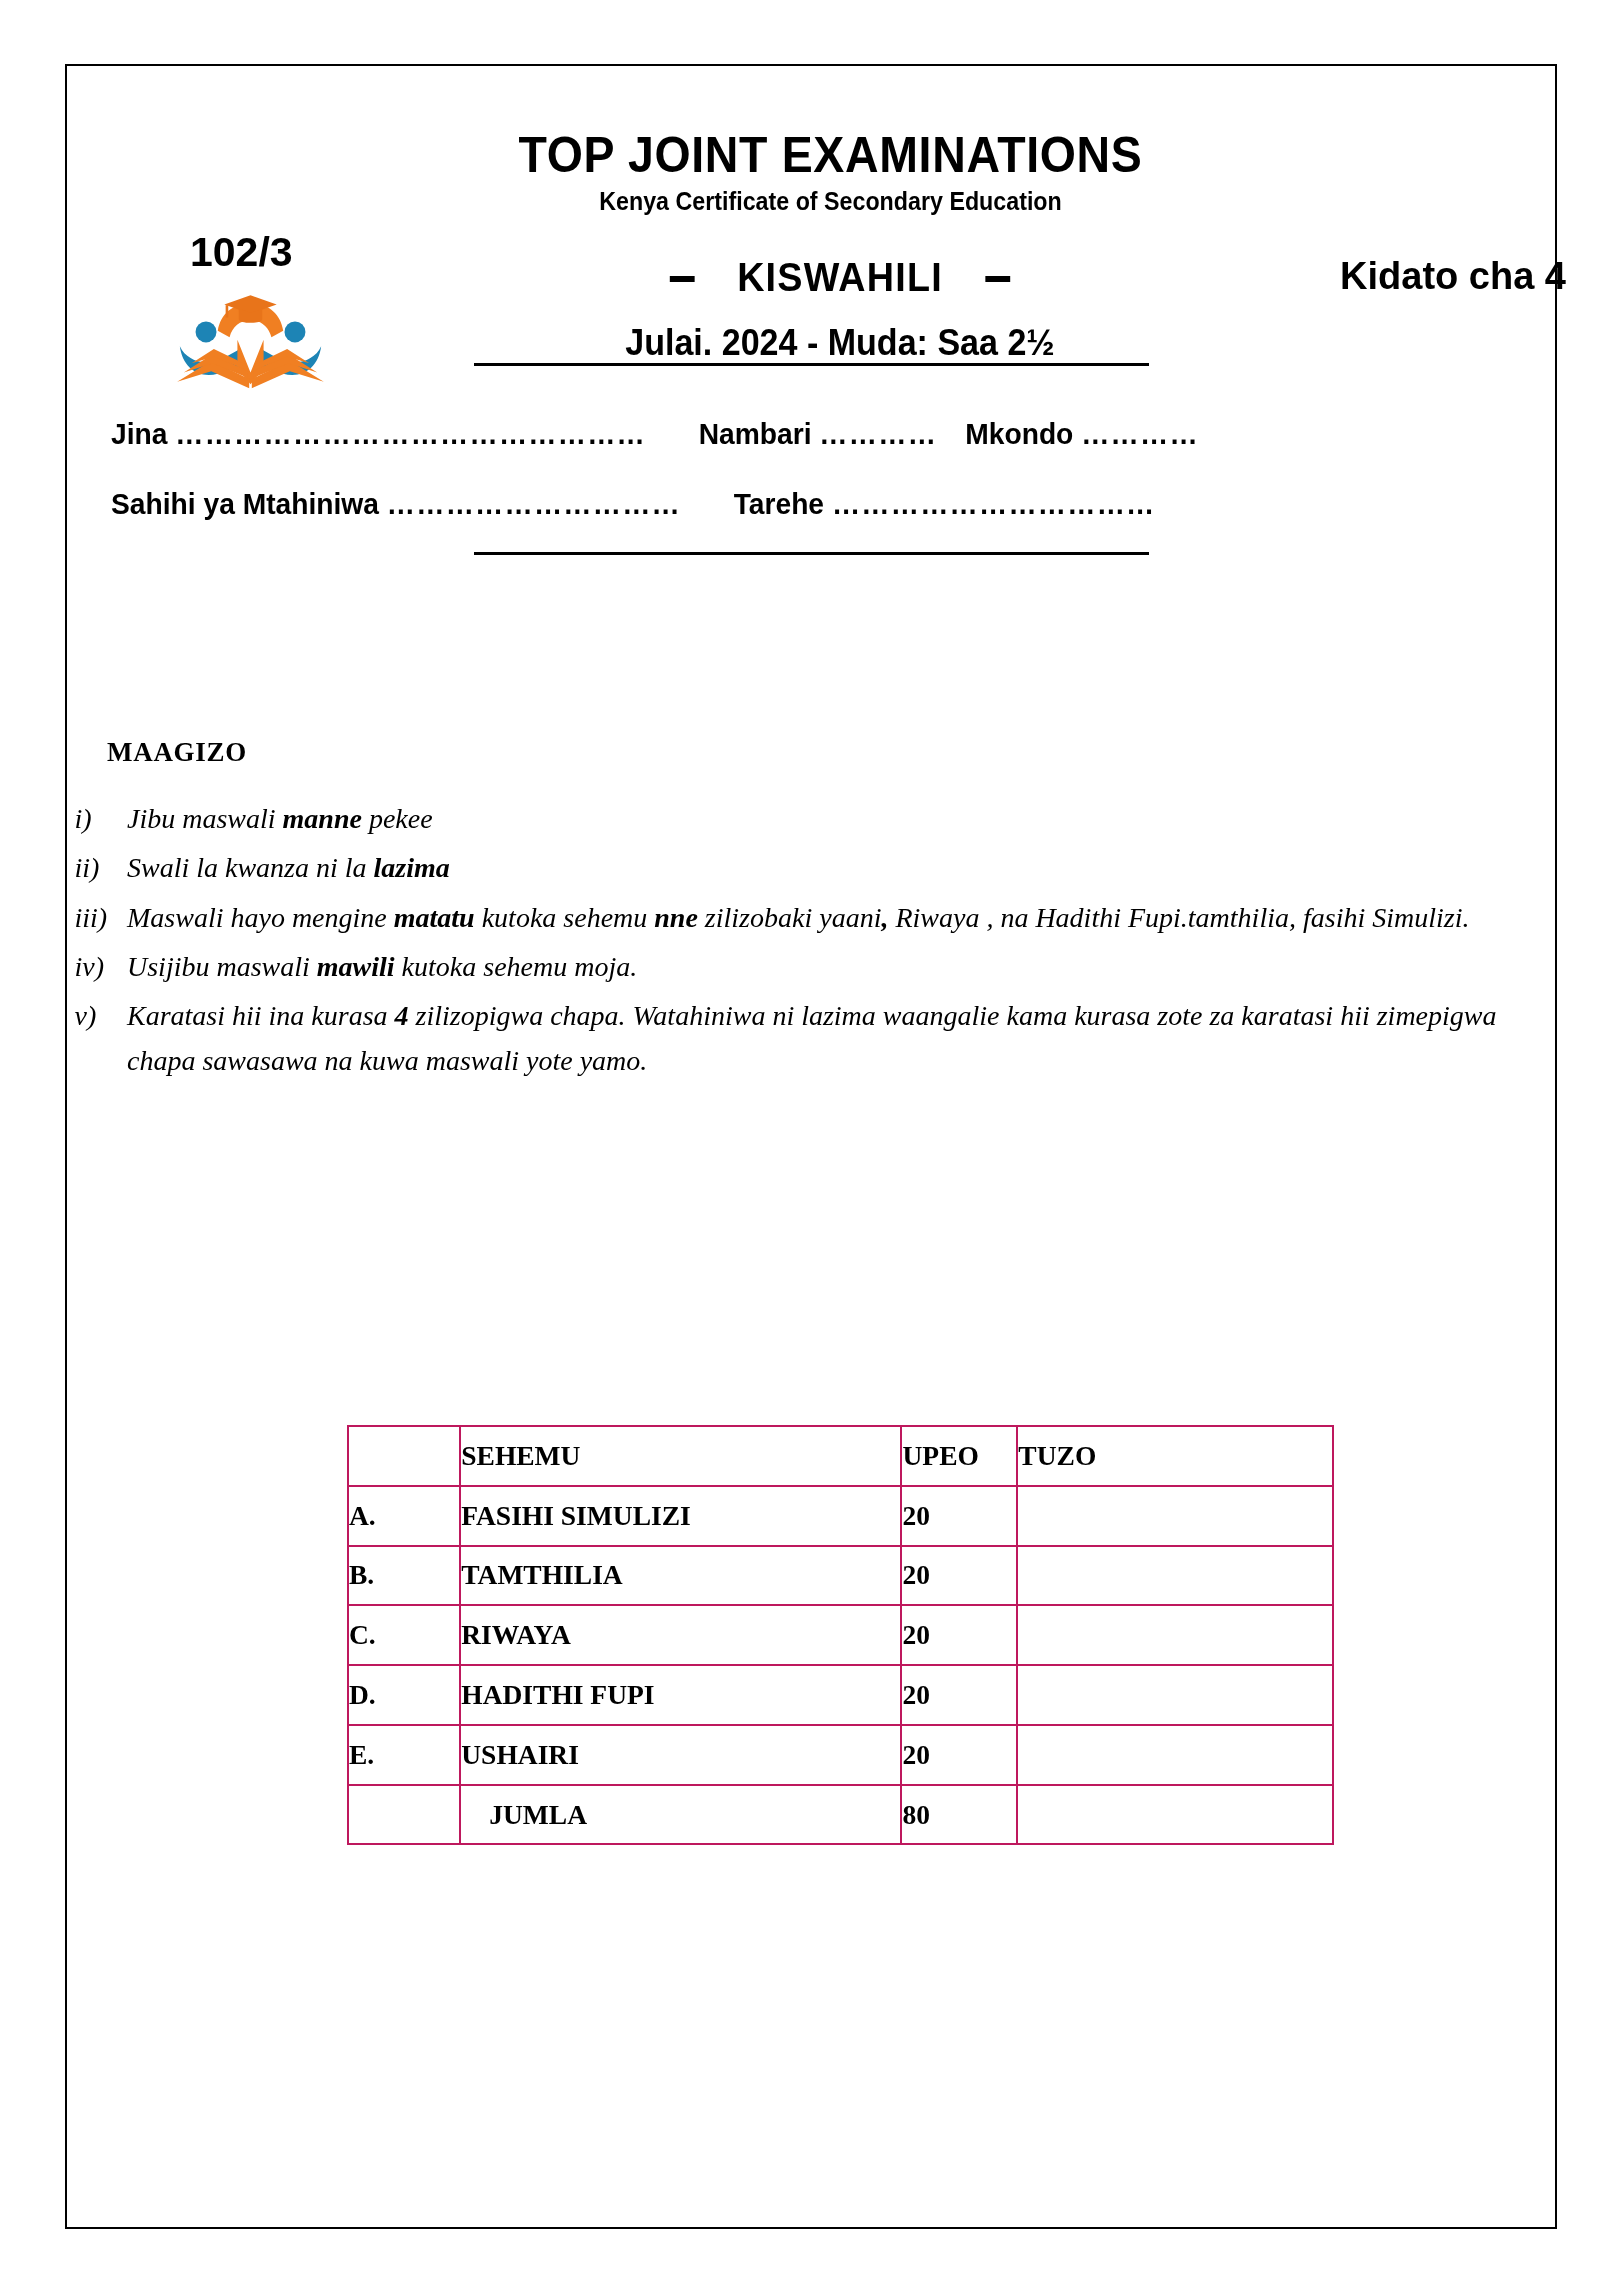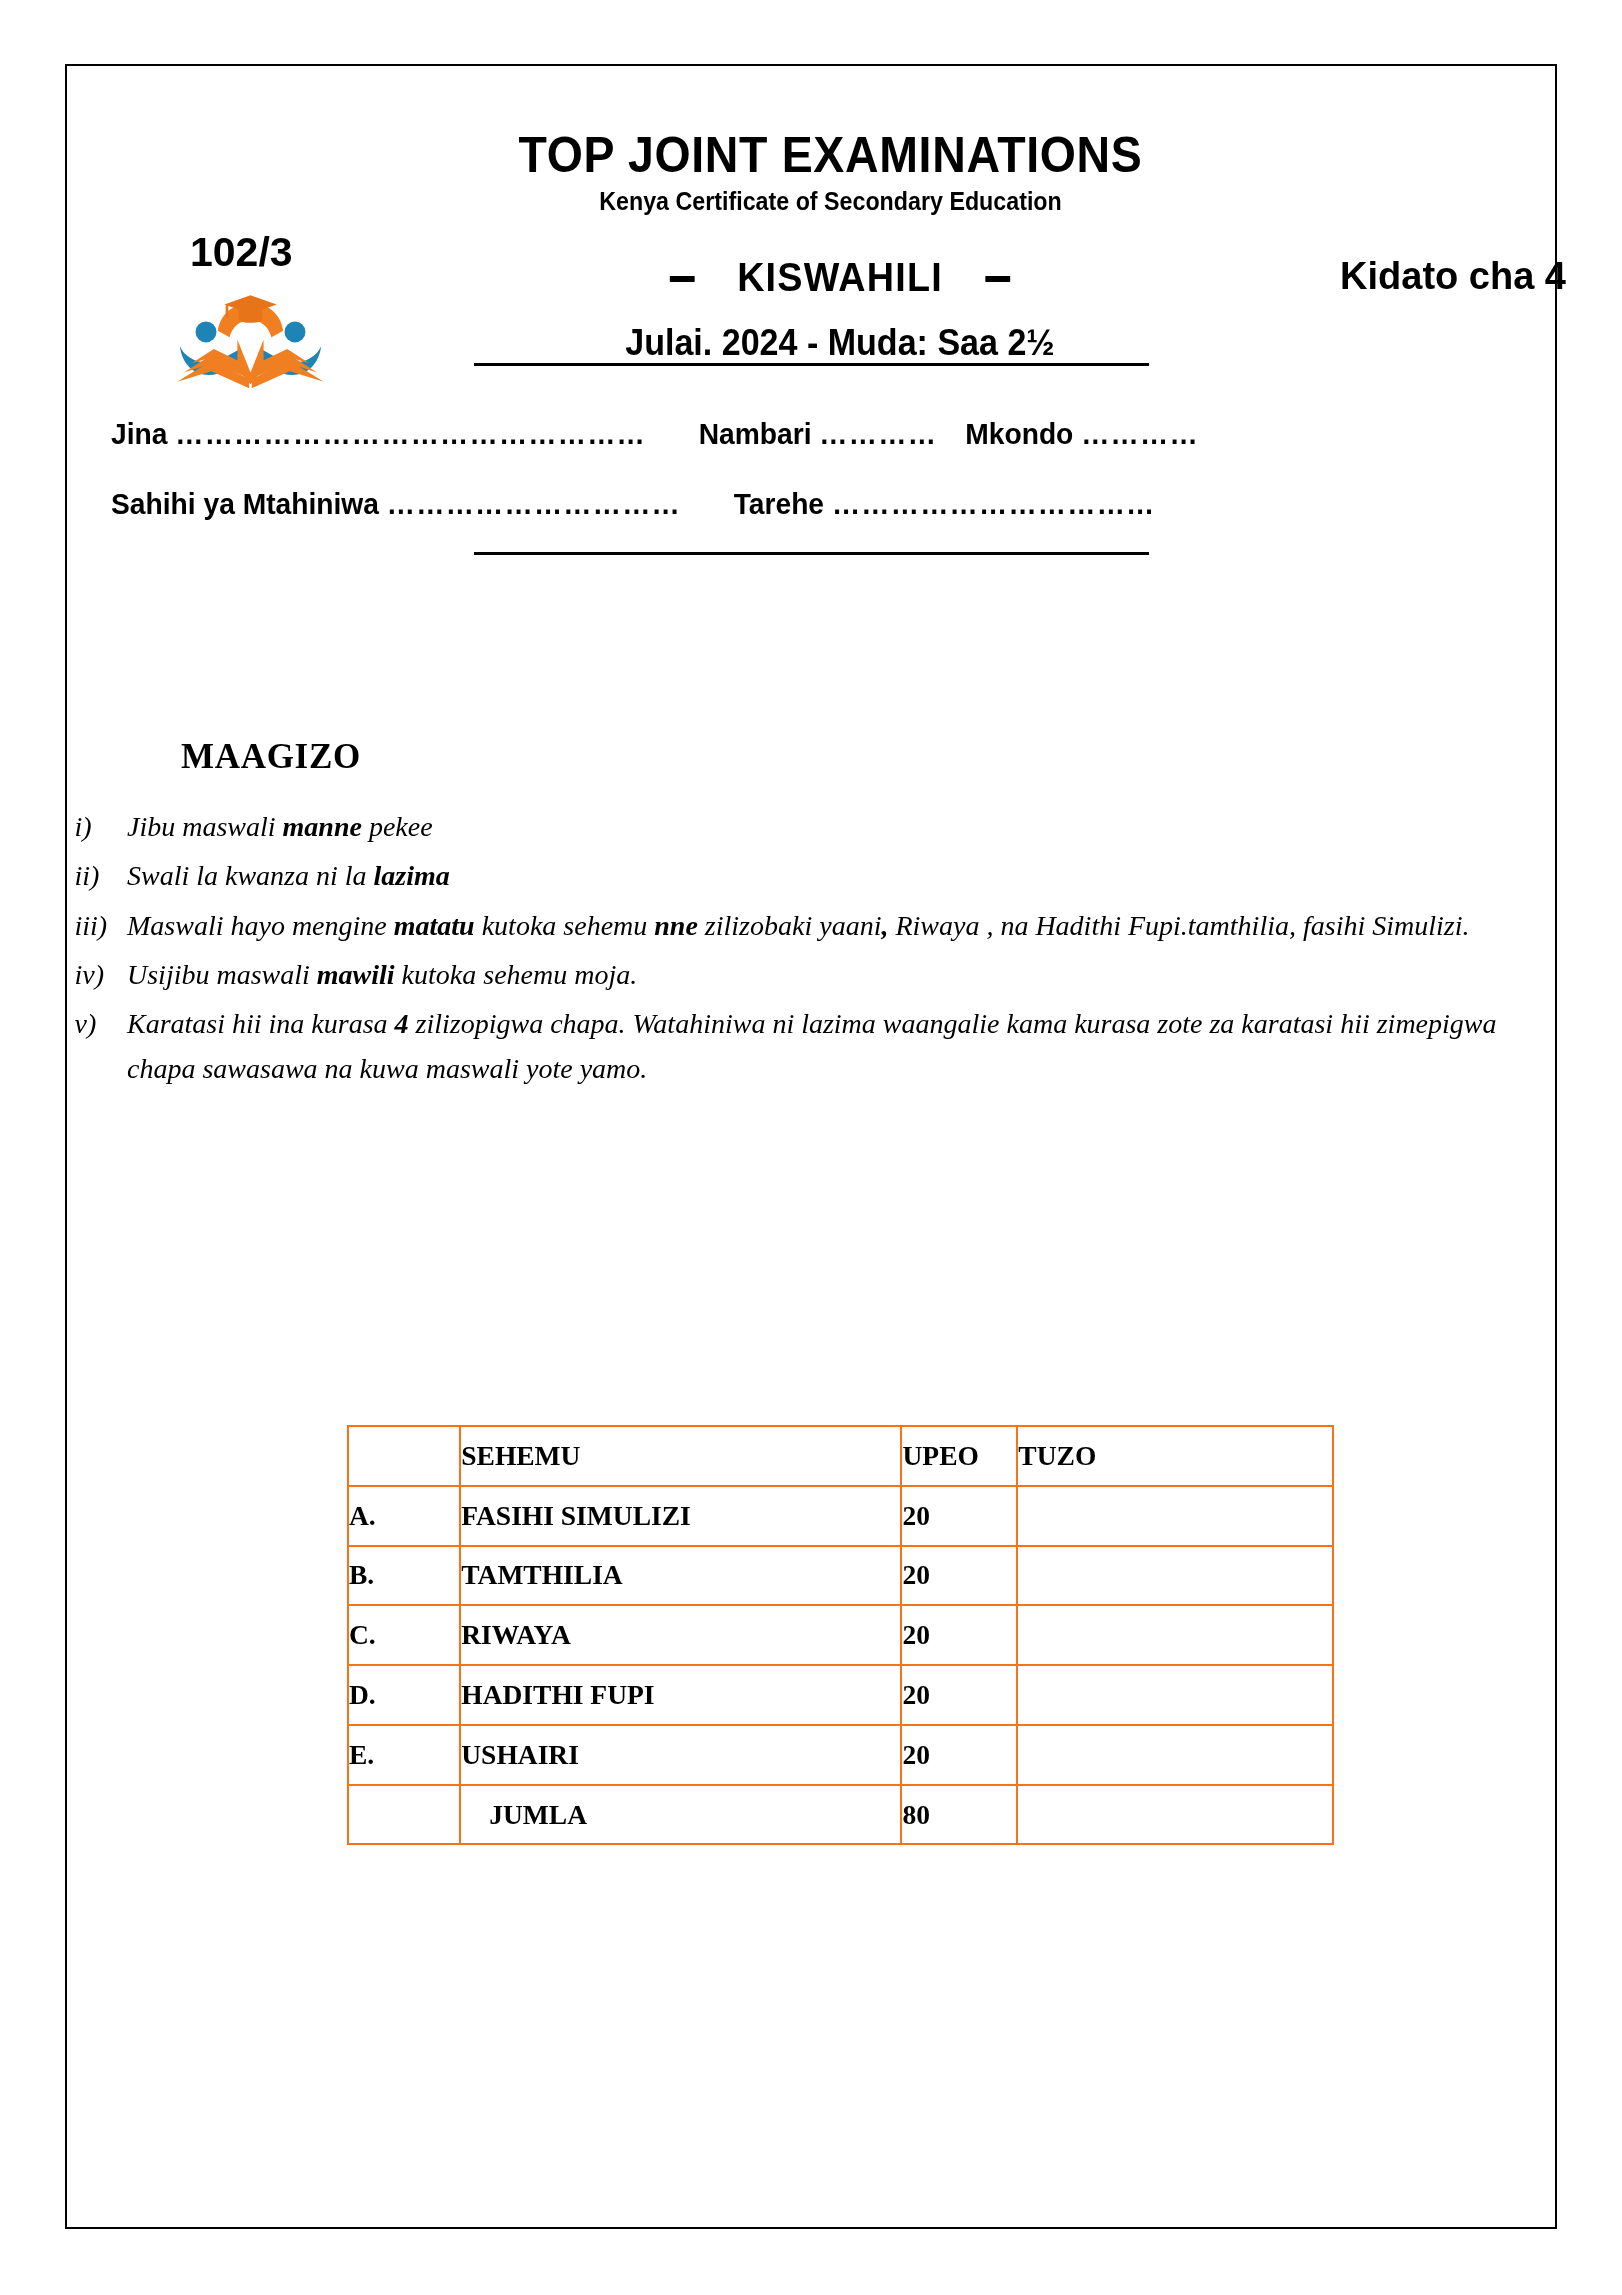--- a/index.html
+++ b/index.html
@@ -162,24 +162,24 @@
   .gap-xl { display: inline-block; width: 56px; }
 
   
   #instructions {
     position: absolute;
     left: 68px;
     top: 739px;
     width: 1487px;
   }
   .maagizo-heading {
-    margin-left: 113px;
+    margin-left: 39px;
     font-family: "Liberation Serif", "DejaVu Serif", serif;
     font-weight: 700;
-    font-size: 35px;
+    font-size: 27px;
     letter-spacing: 0.7px;
     line-height: 1.0;
   }
   .instruction-list {
     margin-top: 30px;
     font-family: "Liberation Serif", "DejaVu Serif", serif;
     font-style: italic;
     font-size: 28px;
     line-height: 1.62;
   }
@@ -205,21 +205,21 @@
     width: 987px;
   }
   table.marks {
     border-collapse: collapse;
     width: 100%;
     font-family: "Liberation Serif", "DejaVu Serif", serif;
     font-weight: 700;
     font-size: 27.5px;
   }
   table.marks td, table.marks th {
-    border: 2px solid #f97316;
+    border: 2px solid #be185d;
     height: 50px;
     padding: 3.9px 0 3.9px 0;
     vertical-align: middle;
     text-align: left;
   }
   td.c-letter, th.c-letter {
     width: 115px;
     padding-left: 13px;
   }
   td.c-name, th.c-name {

